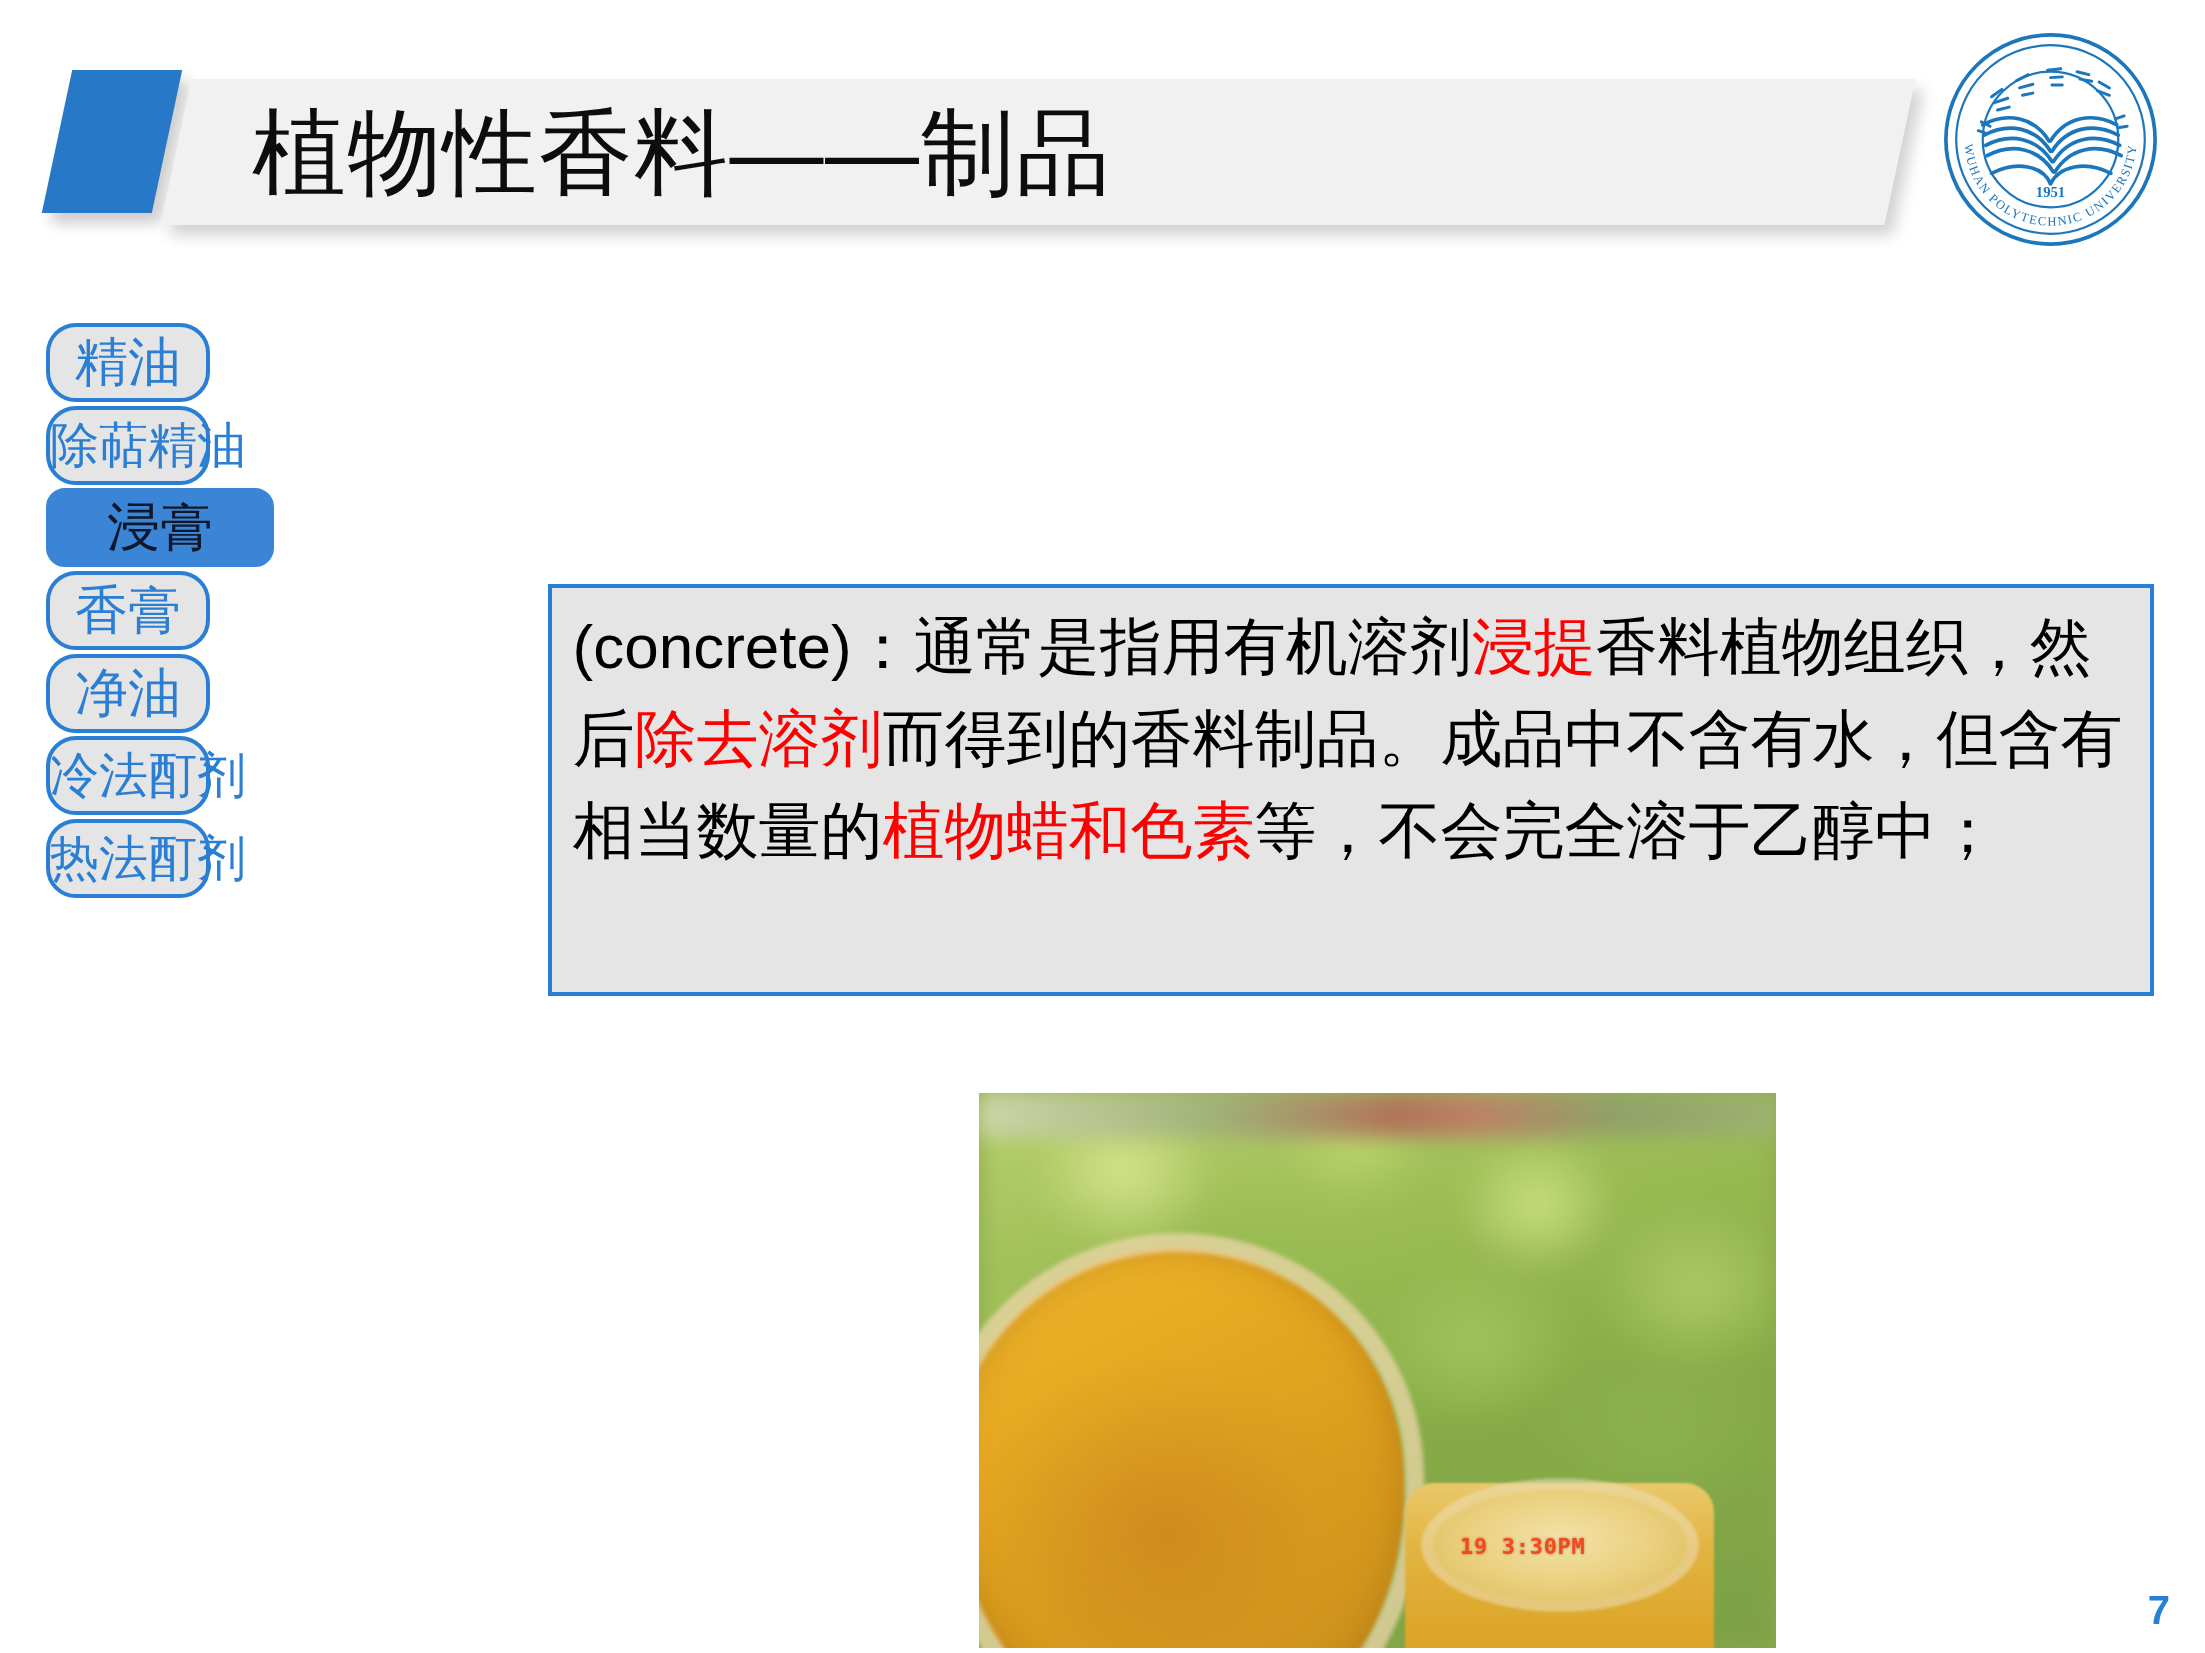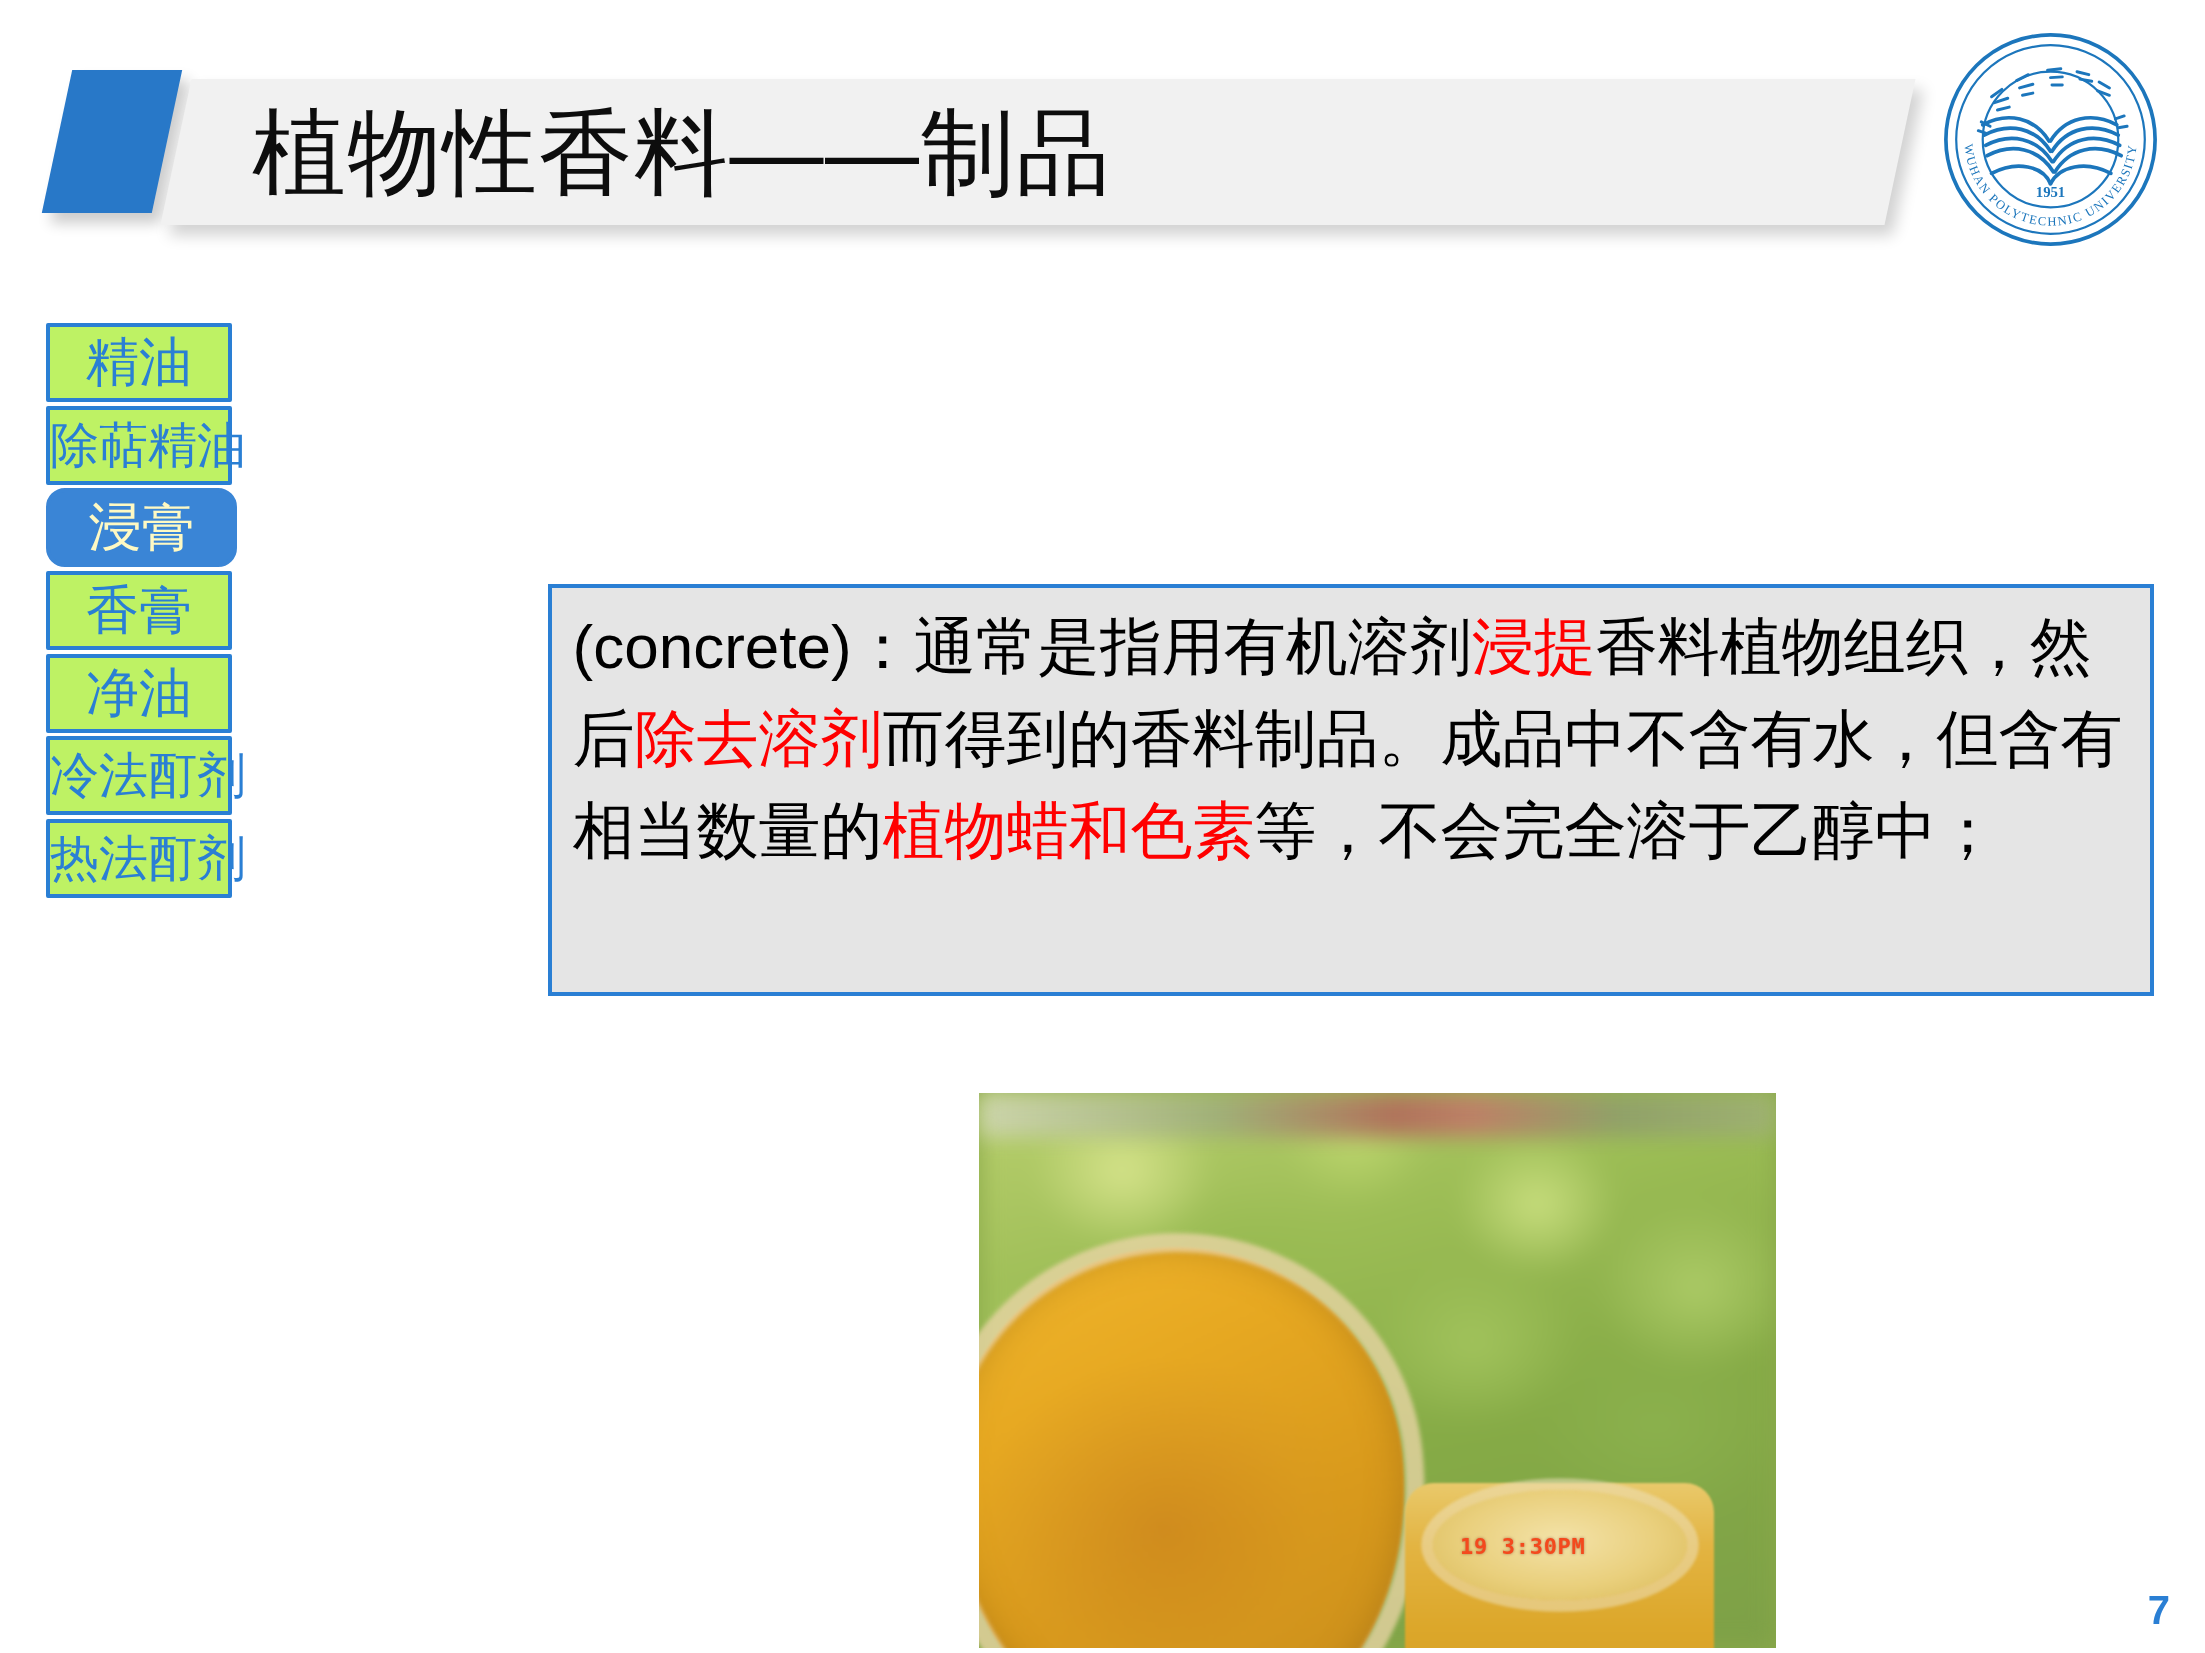--- a/index.html
+++ b/index.html
@@ -65,39 +65,39 @@
 
   
   .sidebar {
     position: absolute;
     left: 46px;
     top: 323px;
     width: 198px;
   }
   .side-item {
     box-sizing: border-box;
-    width: 186px;
+    width: 164px;
     height: 79px;
     margin-bottom: 3.7px;
     border: 4.4px solid #2a7fd4;
-    border-radius: 2px;
-    background: #bef264;
+    border-radius: 30px;
+    background: #e5e5e5;
     color: #2a7fd4;
     font-size: 53px;
     line-height: 70px;
     text-align: center;
     white-space: nowrap;
     position: relative;
   }
   .side-item.narrow-label { font-size: 49px; }
   .side-item.active {
     background: #3a85d6;
     border-color: #3a85d6;
-    color: #fef9c3;
-    width: 191px;
+    color: #0f172a;
+    width: 228px;
     z-index: 5;
     border-radius: 19px;
   }
 
   
   .content-box {
     position: absolute;
     left: 548px;
     top: 584px;
     width: 1606px;

